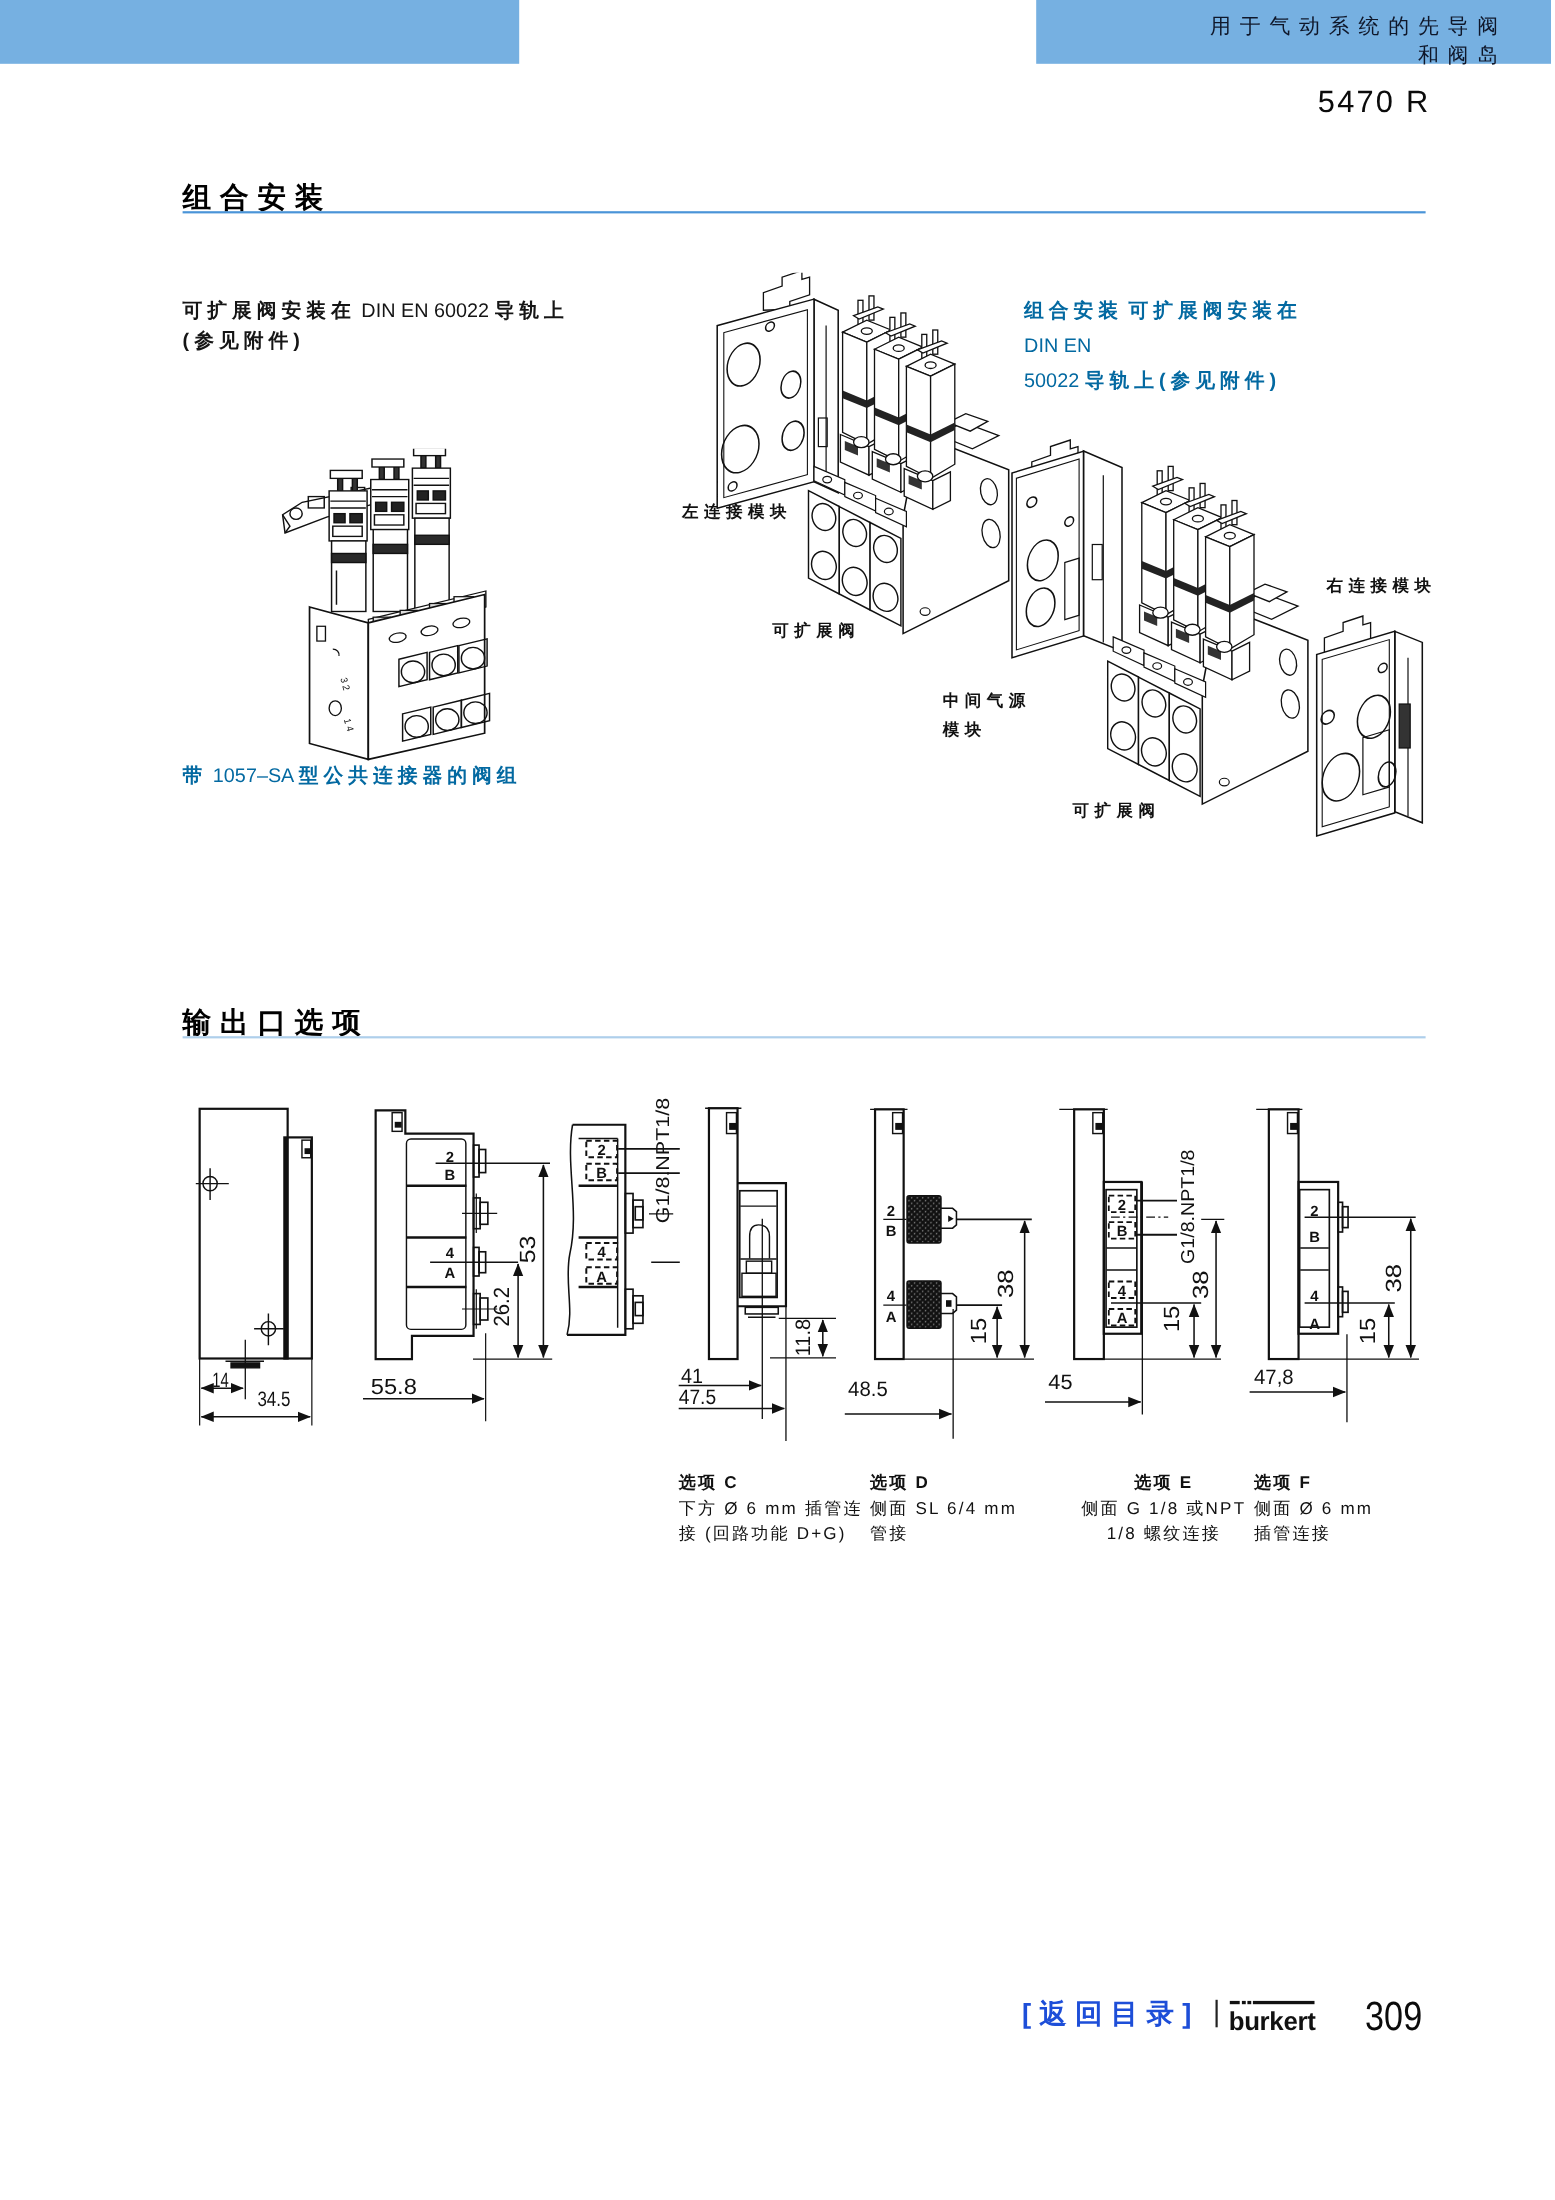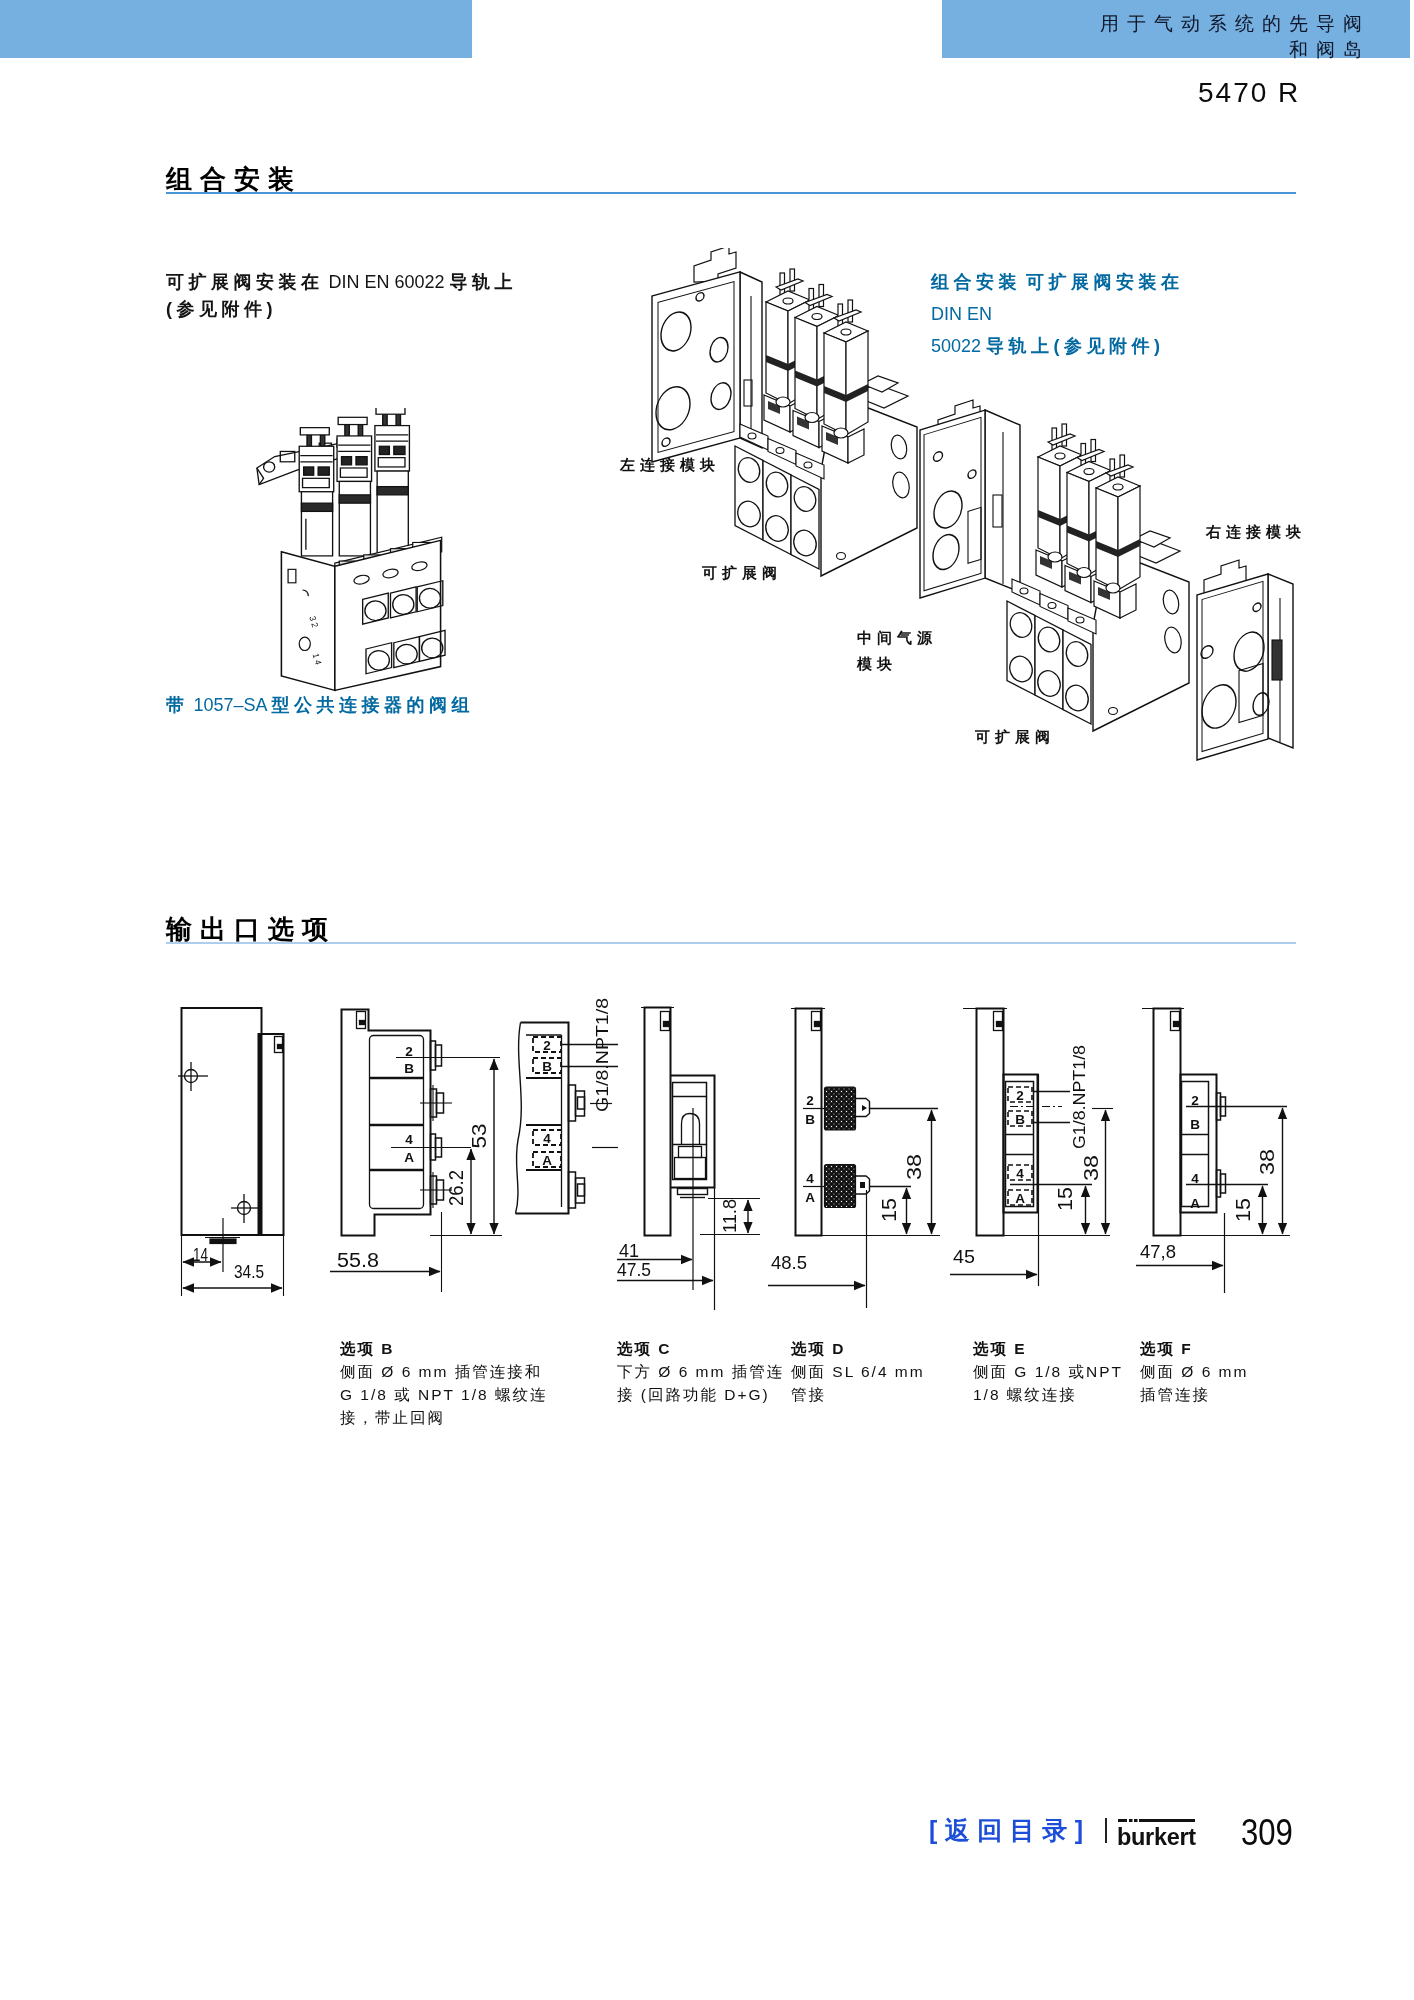--- a/index.html
+++ b/index.html
@@ -650,33 +650,30 @@
       <line x1="1262.5" y1="1186" x2="1262.5" y2="1234" stroke-width="1.4" marker-start="url(#ar)" marker-end="url(#ar)"></line>
       <text transform="rotate(-90 1250 1210)" x="1250" y="1210" font-size="20" fill="#111" stroke="none" text-anchor="middle" textLength="24" lengthAdjust="spacingAndGlyphs">15</text>
 
       <text x="1140" y="1258" font-size="19" fill="#111" stroke="none" textLength="36" lengthAdjust="spacingAndGlyphs">47,8</text>
       <line x1="1136" y1="1265.5" x2="1223" y2="1265.5" stroke-width="1.4" marker-end="url(#ar)"></line>
       <line x1="1224.5" y1="1213" x2="1224.5" y2="1293" stroke-width="1.2"></line>
     </g>
   </svg>
 
 
-  <div class="abs" style="left:340px;top:1337px;width:240px;font-size:15.5px;line-height:23px;letter-spacing:2px;">
-    <b>选项 B</b><br>侧面 Ø 6 mm 插管连接和<br>G 1/8 或 NPT 1/8 螺纹连<br>接，带止回阀
-  </div>
 
   <div class="abs" style="left:617px;top:1337px;width:185px;font-size:15.5px;line-height:23px;letter-spacing:2px;">
     <b>选项 C</b><br>下方 Ø 6 mm 插管连<br>接 (回路功能 D+G)
   </div>
 
   <div class="abs" style="left:791px;top:1337px;width:170px;font-size:15.5px;line-height:23px;letter-spacing:2px;">
     <b>选项 D</b><br>侧面 SL 6/4 mm<br>管接
   </div>
 
-  <div class="abs" style="left:973px;top:1337px;width:170px;font-size:15.5px;line-height:23px;letter-spacing:2px;">
+  <div class="abs" style="left:973px;top:1337px;width:170px;font-size:15.5px;line-height:23px;letter-spacing:2px;text-align:center;">
     <b>选项 E</b><br>侧面 G 1/8 或NPT<br>1/8 螺纹连接
   </div>
 
   <div class="abs" style="left:1140px;top:1337px;width:160px;font-size:15.5px;line-height:23px;letter-spacing:2px;">
     <b>选项 F</b><br>侧面 Ø 6 mm<br>插管连接
   </div>
 
   <div class="abs" style="left:929px;top:1814px;font-size:25px;font-weight:bold;color:#1d4ed8;letter-spacing:7.5px;">[返回目录]</div>
 
   <div class="abs" style="left:1105px;top:1818px;width:2px;height:25px;background:#222;"></div>

